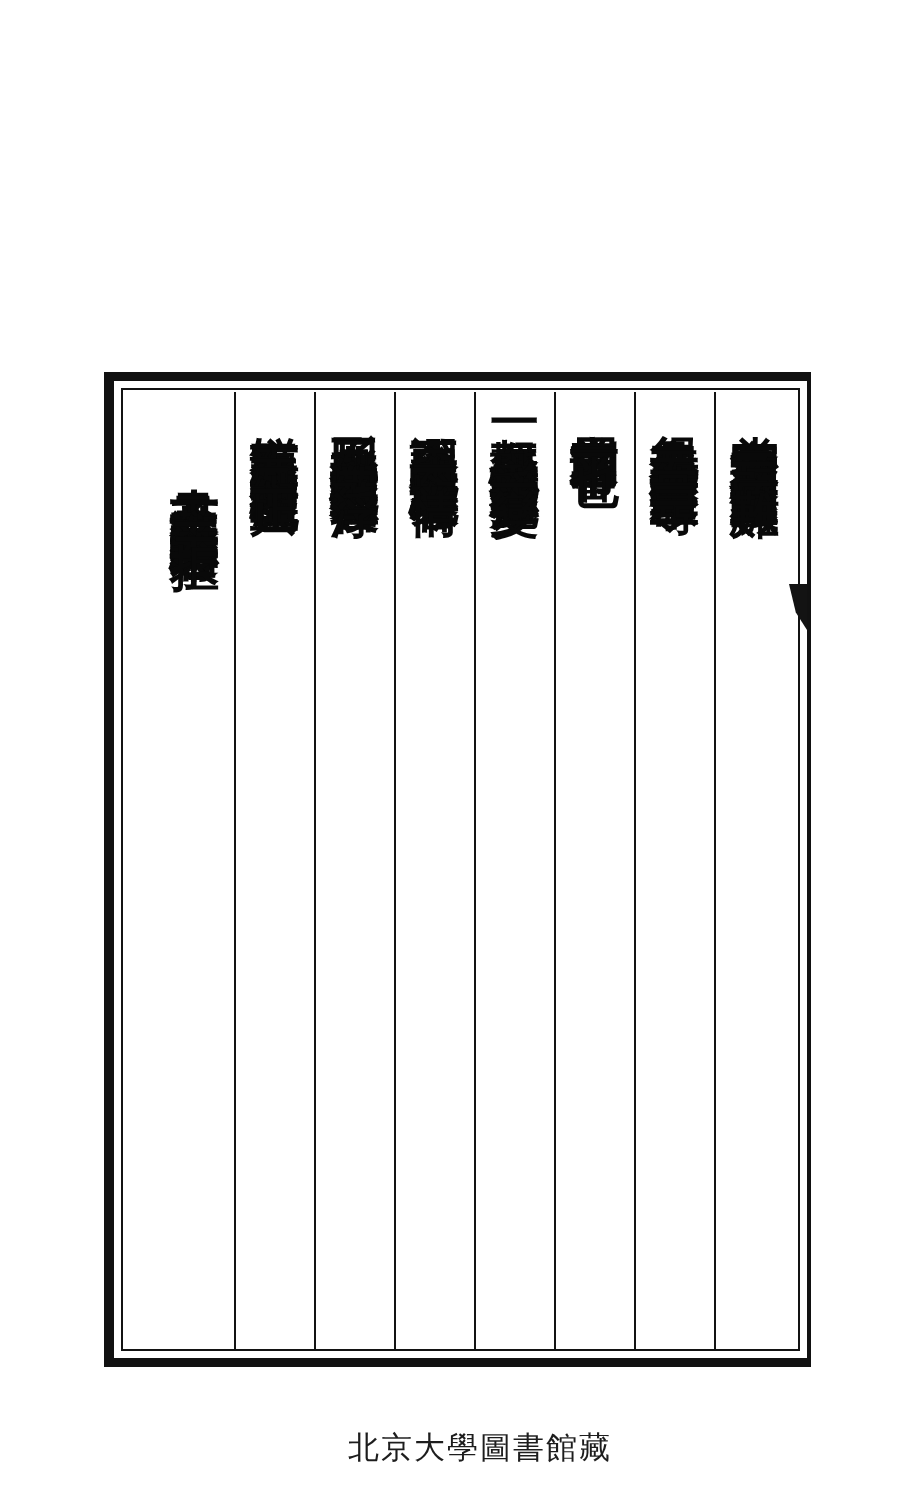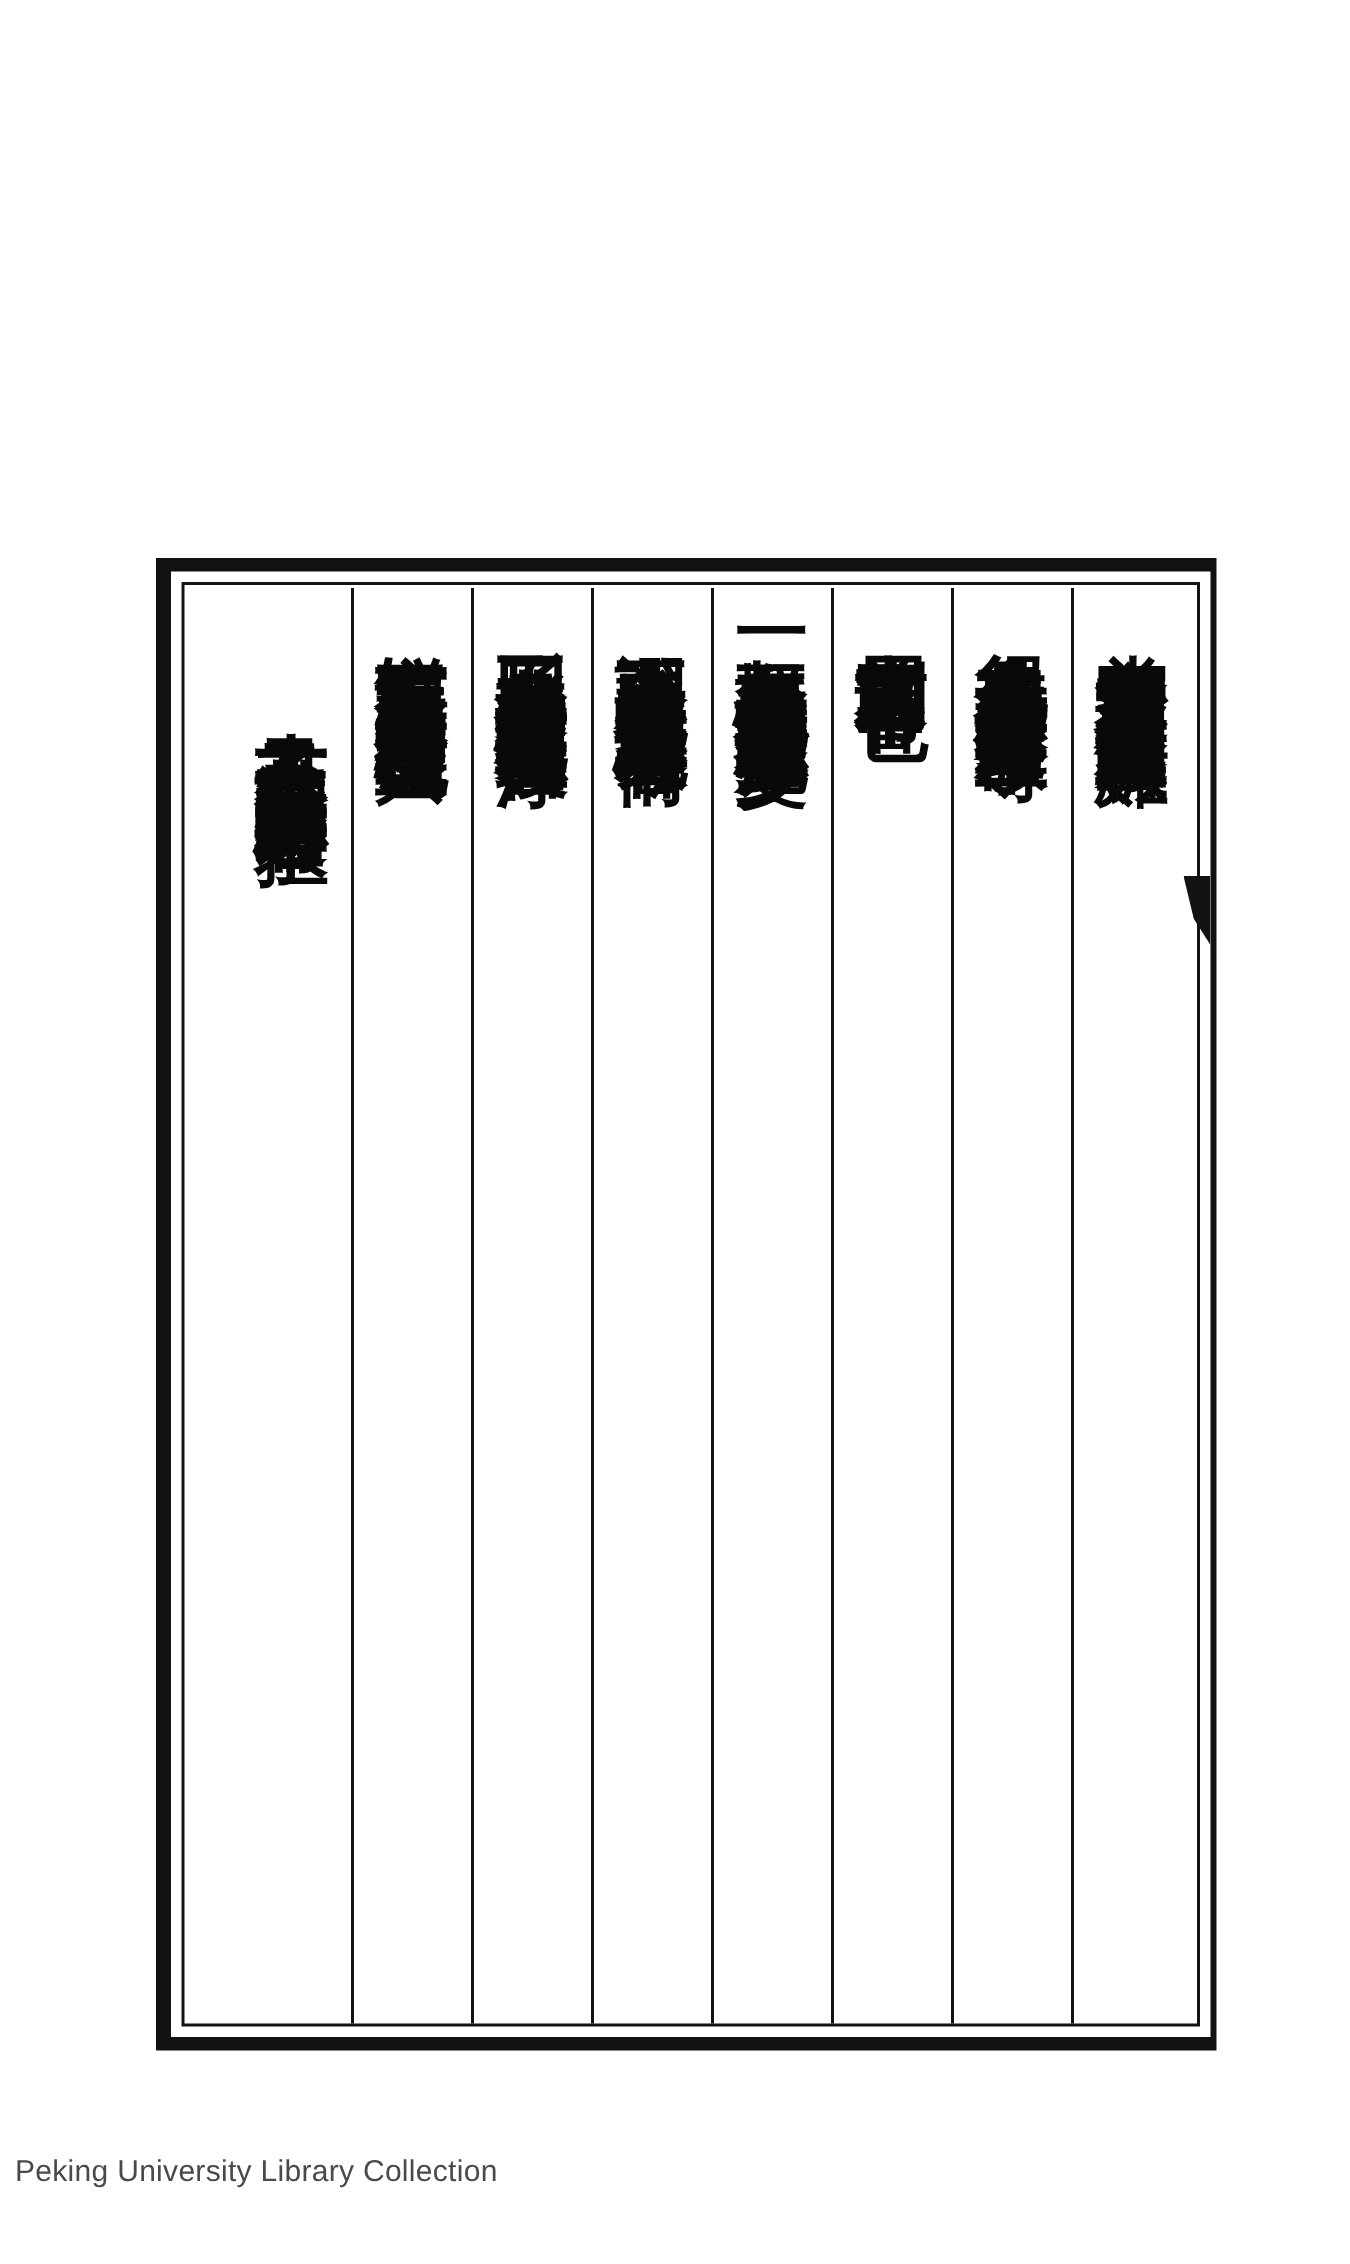--- a/index.html
+++ b/index.html
@@ -166,14 +166,14 @@
     <div class="col">
       <div class="col-text">言鮮有不誤大事者要知接見紳士無礙也與正</div>
     </div>
     <div class="col">
       <div class="col-text indent">人君子上下其議論實獲益于身心迶有干求拒</div>
     </div>
   </div>
 </div>
 
 <div id="footer">
-  <div id="footer-en">Peking University Library Collection</div>
+  <div id="footer-zh">北京大學圖書館藏</div>
 </div>
 
 </body></html>

